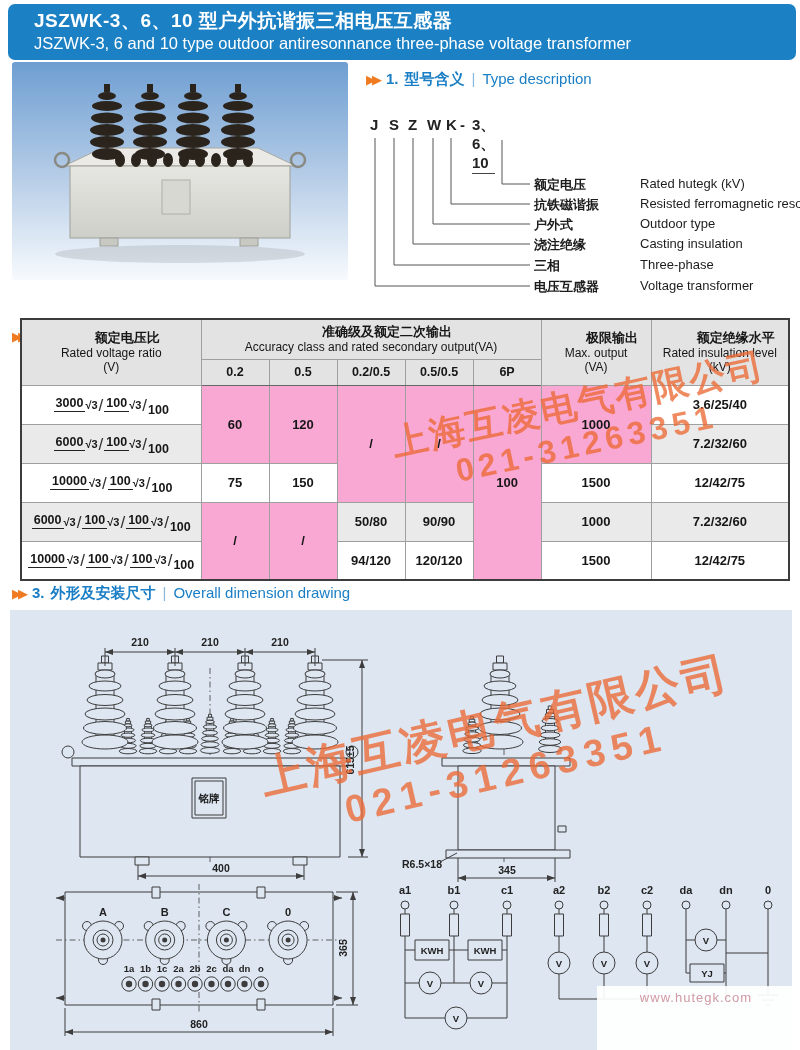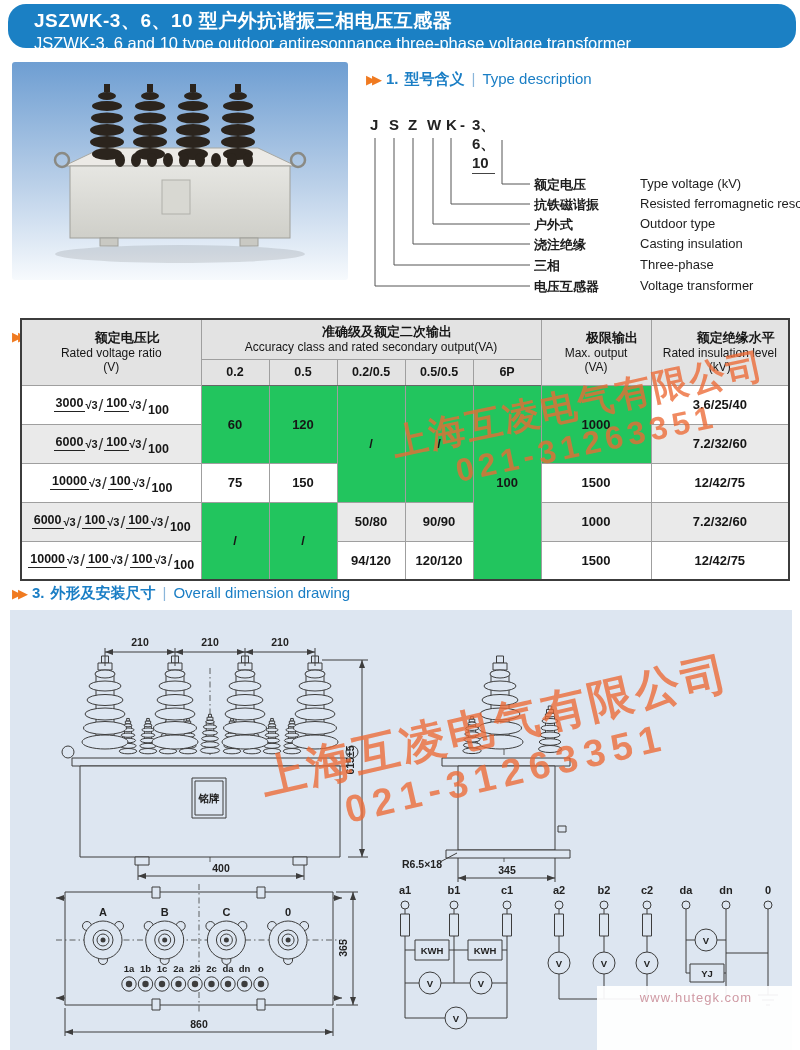--- a/index.html
+++ b/index.html
@@ -1,21 +1,21 @@
 <!DOCTYPE html>
 <html><head>
 <meta charset="utf-8">
 <style>
   html,body{margin:0;padding:0;background:#fff;}
   *{box-sizing:border-box;font-family:"Liberation Sans","DejaVu Sans",sans-serif;}
   #page{position:relative;width:800px;height:1050px;background:#fff;overflow:hidden;}
 
   
-  #banner{position:absolute;left:8px;top:4px;width:788px;height:44px;background:#1b80c4;
-          border-radius:18px;color:#fff;padding:5px 0 0 26px;}
+  #banner{position:absolute;left:8px;top:4px;width:788px;height:56px;background:#1b80c4;
+          border-radius:7px;color:#fff;padding:5px 0 0 26px;}
   #banner .t1{font-size:19px;font-weight:bold;line-height:1.3;letter-spacing:.5px;}
   #banner .t2{font-size:16.5px;line-height:1.2;}
 
   
   .sec{position:absolute;white-space:nowrap;font-size:15px;}
   .sec .arrows{color:#f07a20;font-size:13px;letter-spacing:-4px;margin-right:8px;}
   .sec .no,.sec .zh{color:#1a7ec5;font-weight:bold;}
   .sec .no{margin-right:6px;}
   .sec .sep{color:#8ab6da;margin:0 7px;font-weight:normal;}
   .sec .en{color:#1a7ec5;font-weight:normal;}
@@ -34,21 +34,21 @@
 
   
   #tech-table{position:absolute;left:20px;top:318px;border-collapse:collapse;table-layout:fixed;
               width:768px;color:#161616;border:2px solid #3c3c3c;}
   #tech-table th,#tech-table td{border:1px solid #9f9f9f;text-align:center;vertical-align:middle;padding:0;}
   #tech-table thead th{background:#e3e3e3;}
   #tech-table thead tr:nth-child(1){height:40px;}
   #tech-table thead tr:nth-child(2){height:26px;}
   #tech-table tbody tr{height:39px;}
   #tech-table tbody tr:nth-child(even){background:#eaeaea;}
-  #tech-table td.merged{background:#22c55e;text-align:center;}
+  #tech-table td.merged{background:#f9a8d4;text-align:center;}
   #tech-table thead tr:last-child th{border-bottom:1.5px solid #666;}
   .hz{display:block;font-size:13px;font-weight:bold;line-height:1.25;padding-left:32px;}
   .he{display:block;font-size:12px;font-weight:normal;line-height:1.2;}
   .hn{font-size:12.5px;font-weight:bold;}
   #tech-table tbody td{font-size:13px;font-weight:bold;}
   .rwrap{display:flex;justify-content:center;align-items:center;}
   .fr{display:inline-flex;flex-direction:row;align-items:center;line-height:1;}
   .fr .nu{border-bottom:1px solid #222;padding:0 2px 1px;font-size:12.5px;}
   .fr .de{padding-top:1px;font-size:11px;}
   .sl{font-size:17px;font-weight:normal;margin:0 1px;color:#333;transform:translateY(1px);}
@@ -182,21 +182,21 @@
       <path d="M85,0 V66 H164"></path>
       <path d="M67,0 V86 H164"></path>
       <path d="M47,0 V106 H164"></path>
       <path d="M28,0 V127 H164"></path>
       <path d="M9,0 V148 H164"></path>
     </g>
   </svg>
 
   <div class="legend-row lr0">
       <span class="lzh">额定电压</span>
-      <span class="len">Type voltage (kV)</span>
+      <span class="len">Rated hutegk (kV)</span>
     </div>
   <div class="legend-row lr1">
       <span class="lzh">抗铁磁谐振</span>
       <span class="len">Resisted ferromagnetic resonance</span>
     </div>
   <div class="legend-row lr2">
       <span class="lzh">户外式</span>
       <span class="len">Outdoor type</span>
     </div>
   <div class="legend-row lr3">

